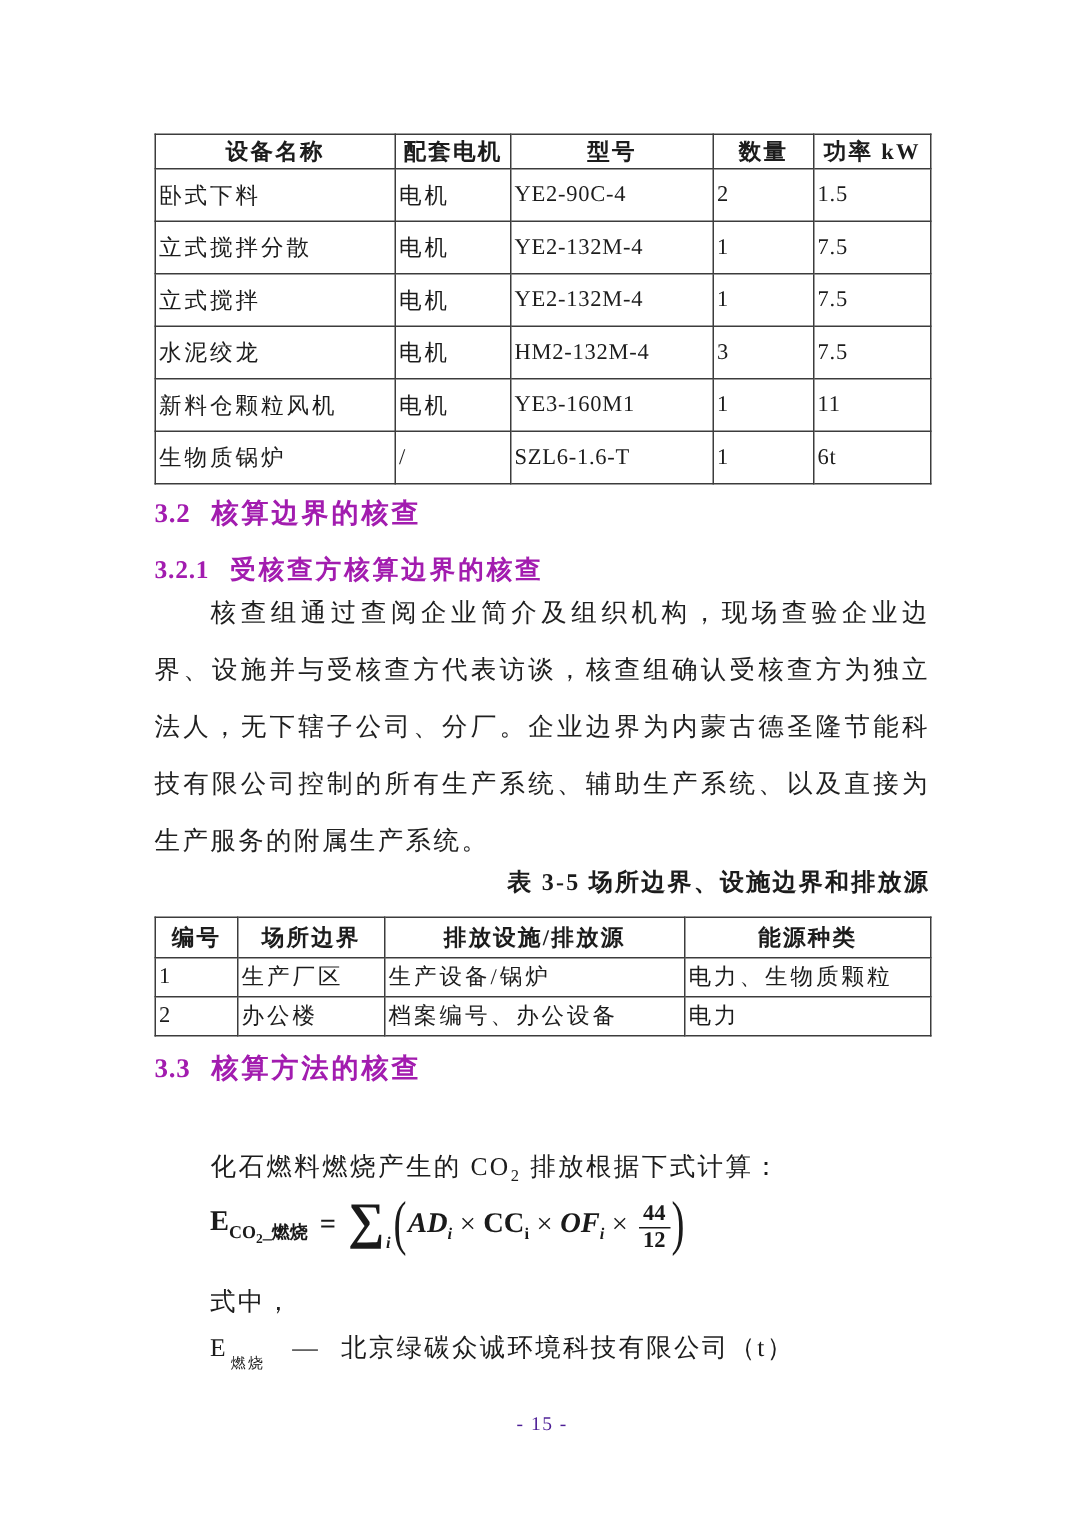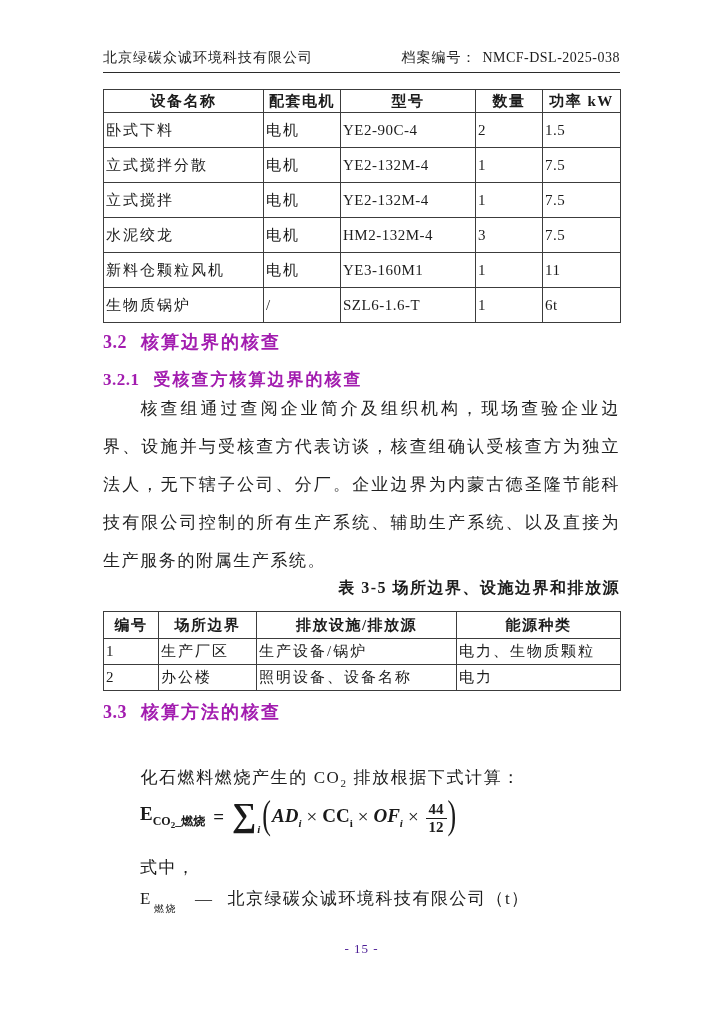--- a/index.html
+++ b/index.html
@@ -95,26 +95,20 @@
   .footer {
     position:absolute; top:941px; left:0; width:723px; text-align:center;
     font-size:13px; letter-spacing:1px; color:#4c1d95;
   }
 </style>
 </head>
 <body>
 
 <div class="page">
 
-  <div class="header">
-    <span>北京绿碳众诚环境科技有限公司</span>
-    <span>
-      <span>档案编号：</span><span class="file-num">NMCF-DSL-2025-038</span>
-    </span>
-  </div>
 
   <table class="equip-table">
     <colgroup>
       <col style="width:160px">
         <col style="width:77px">
         <col style="width:135px">
         <col style="width:67px">
         <col style="width:78px">
     </colgroup>
     <thead>
@@ -202,21 +196,21 @@
     <tbody>
       <tr>
         <td class="latin">1</td>
         <td>生产厂区</td>
         <td>生产设备/锅炉</td>
         <td>电力、生物质颗粒</td>
       </tr>
       <tr>
         <td class="latin">2</td>
         <td>办公楼</td>
-        <td>照明设备、设备名称</td>
+        <td>档案编号、办公设备</td>
         <td>电力</td>
       </tr>
     </tbody>
   </table>
 
   <div class="heading h-l1" style="top:700px;">
     <span class="num">3.3</span><span>核算方法的核查</span>
   </div>
 
 

